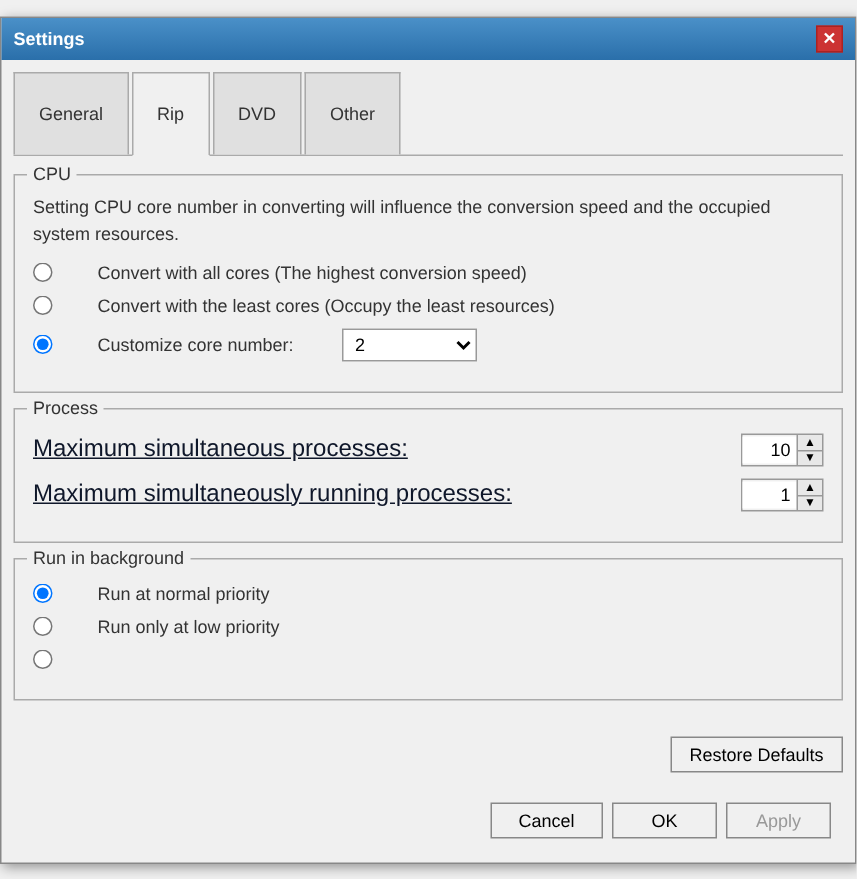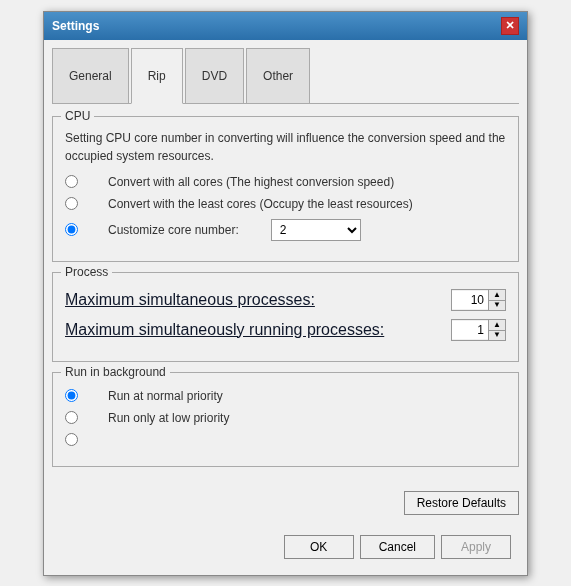--- a/index.html
+++ b/index.html
@@ -6,21 +6,21 @@
     body {
       font-family: 'Segoe UI', Tahoma, sans-serif;
       font-size: 12px;
       background: #f0f0f0;
       display: flex;
       align-items: center;
       justify-content: center;
       min-height: 100vh;
     }
     .window {
-      width: 485px;
+      width: 571px;
       background: #f0f0f0;
       border: 1px solid #888;
       box-shadow: 2px 2px 8px rgba(0,0,0,0.4);
     }
     .title-bar {
       background: linear-gradient(to bottom, #4a90c8, #2a6faa);
       color: white;
       padding: 4px 8px;
       display: flex;
       align-items: center;
@@ -290,18 +290,18 @@
 
       <div class="bottom-section">
         <div style="display: flex; justify-content: flex-end; padding: 8px 0 0 0;">
           <button class="restore-defaults-btn">Restore Defaults</button>
         </div>
       </div>
 
     </div>
 
     <div class="footer-area">
+      <button class="footer-btn">Cancel</button>
       <button class="footer-btn">OK</button>
-      <button class="footer-btn">Cancel</button>
       <button class="footer-btn disabled">Apply</button>
     </div>
   </div>
 </div>
 
 </body></html>

